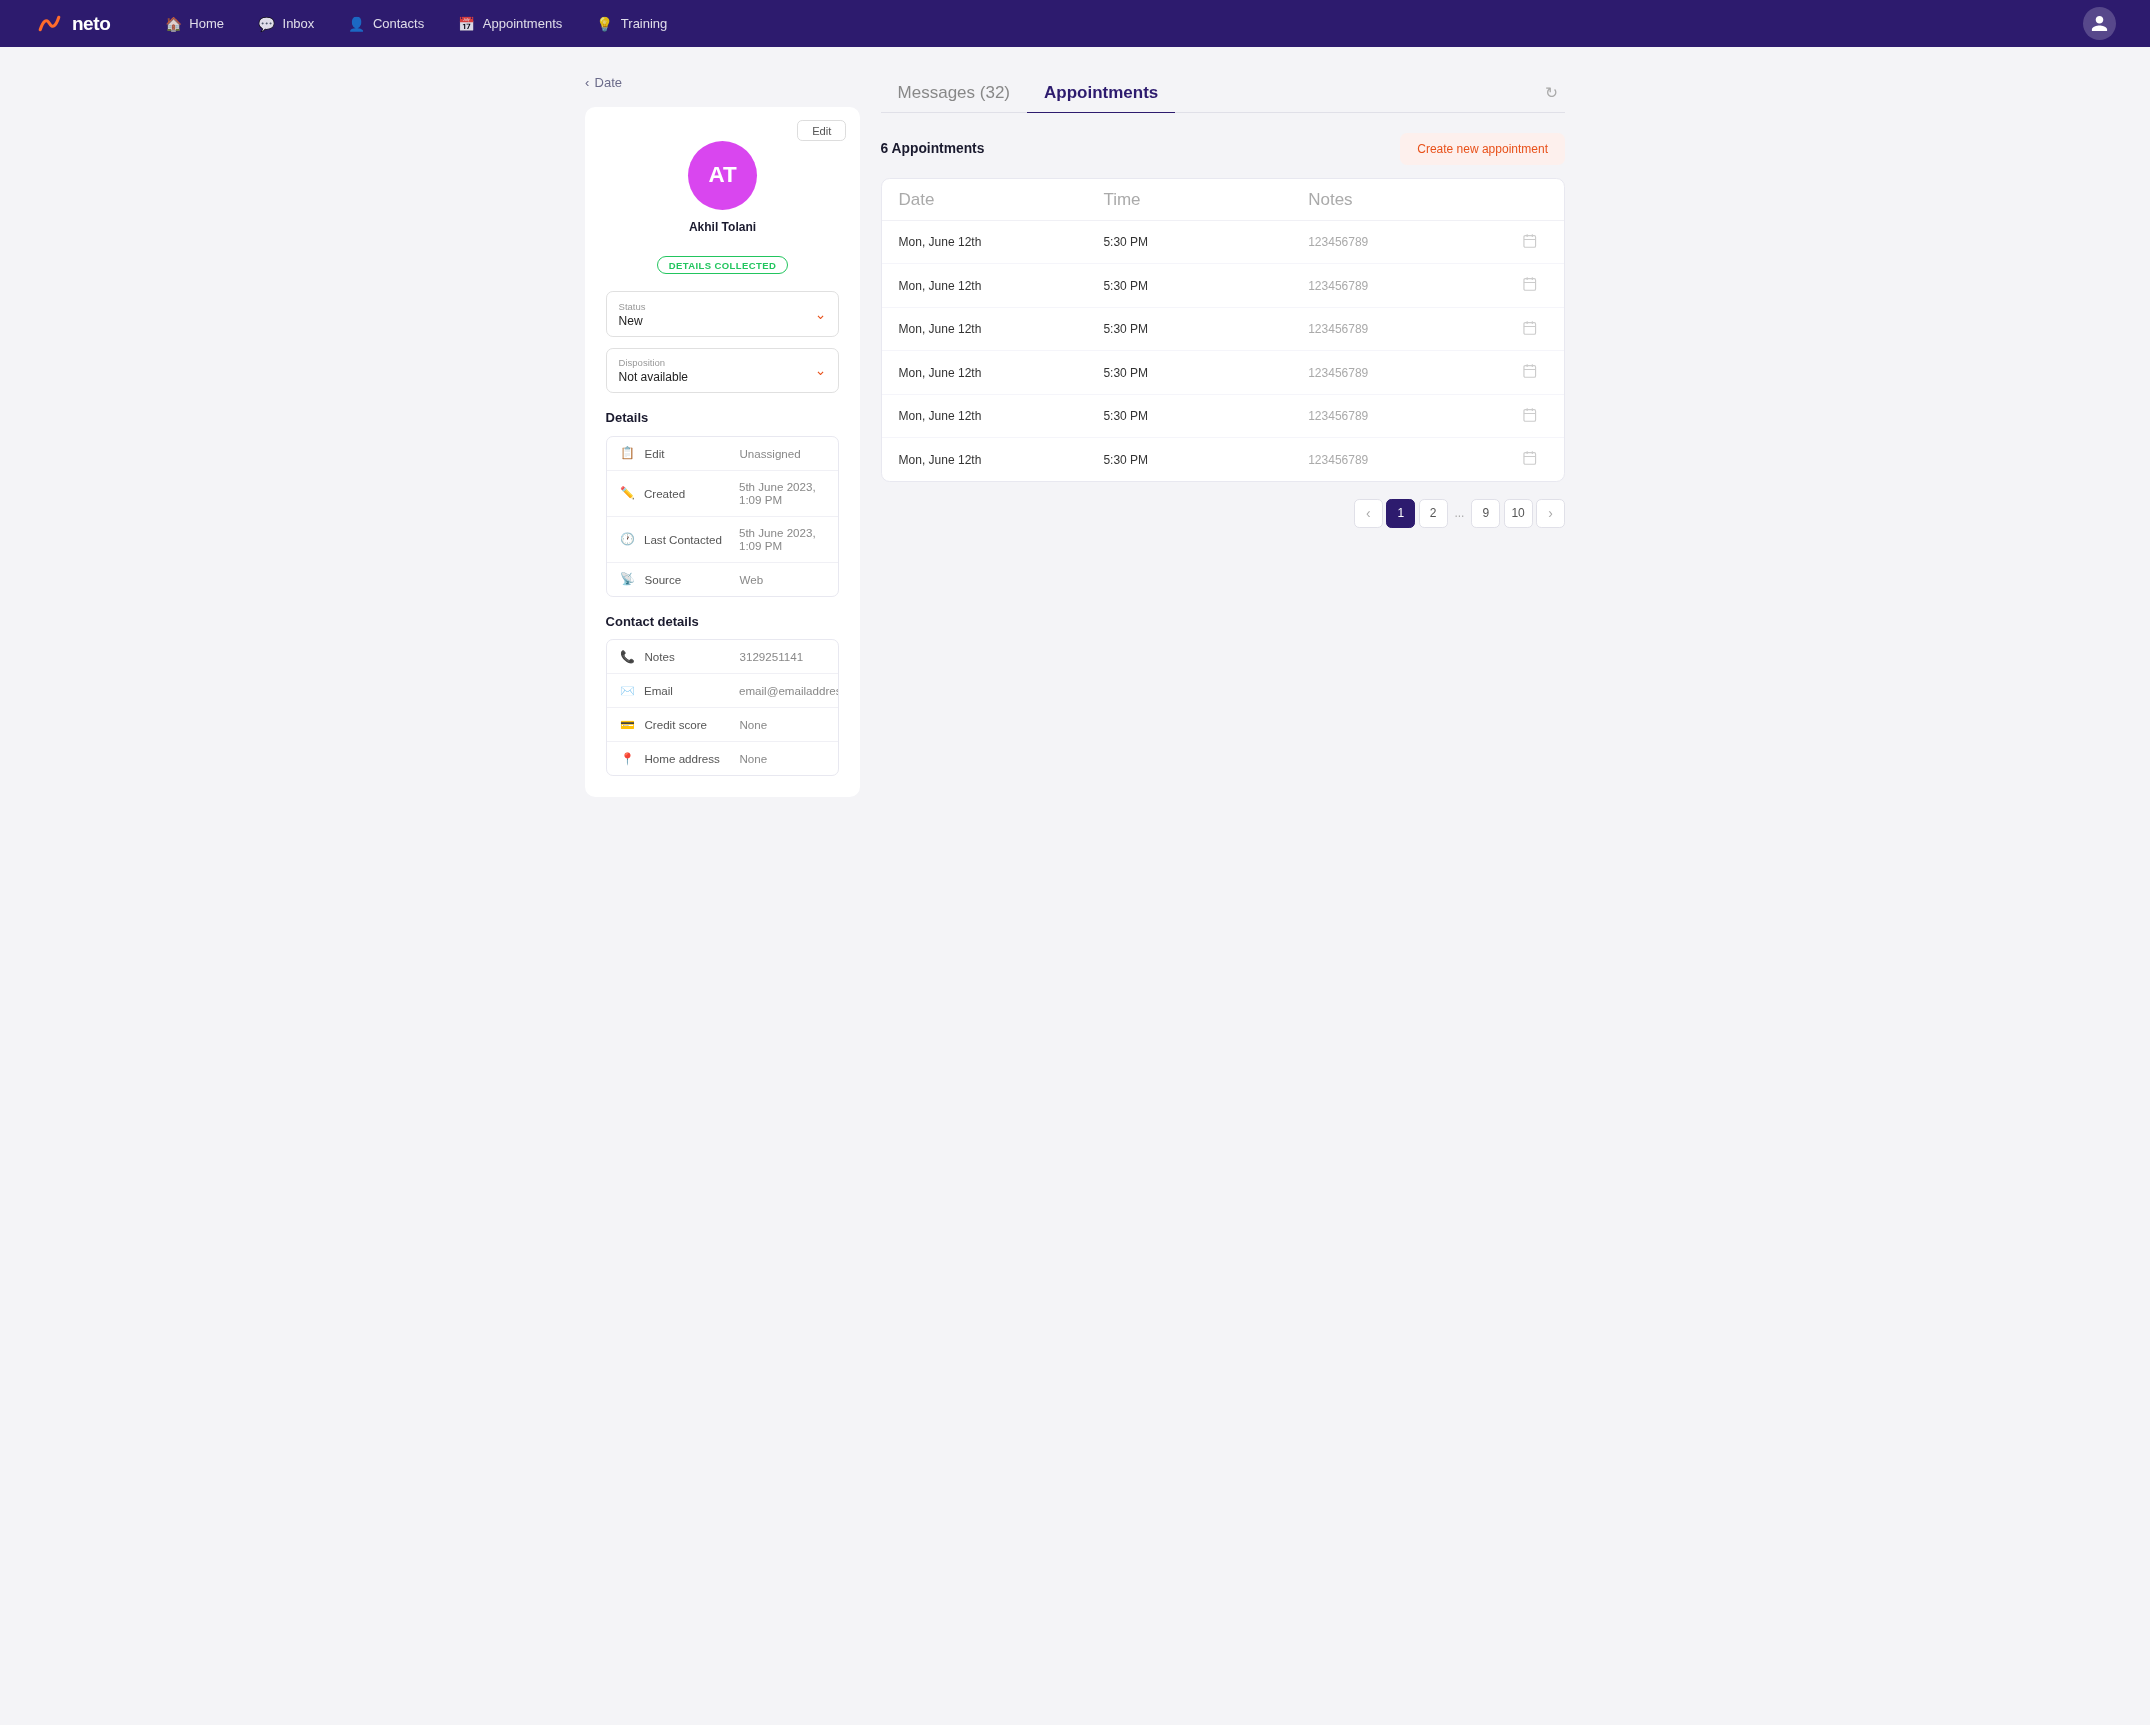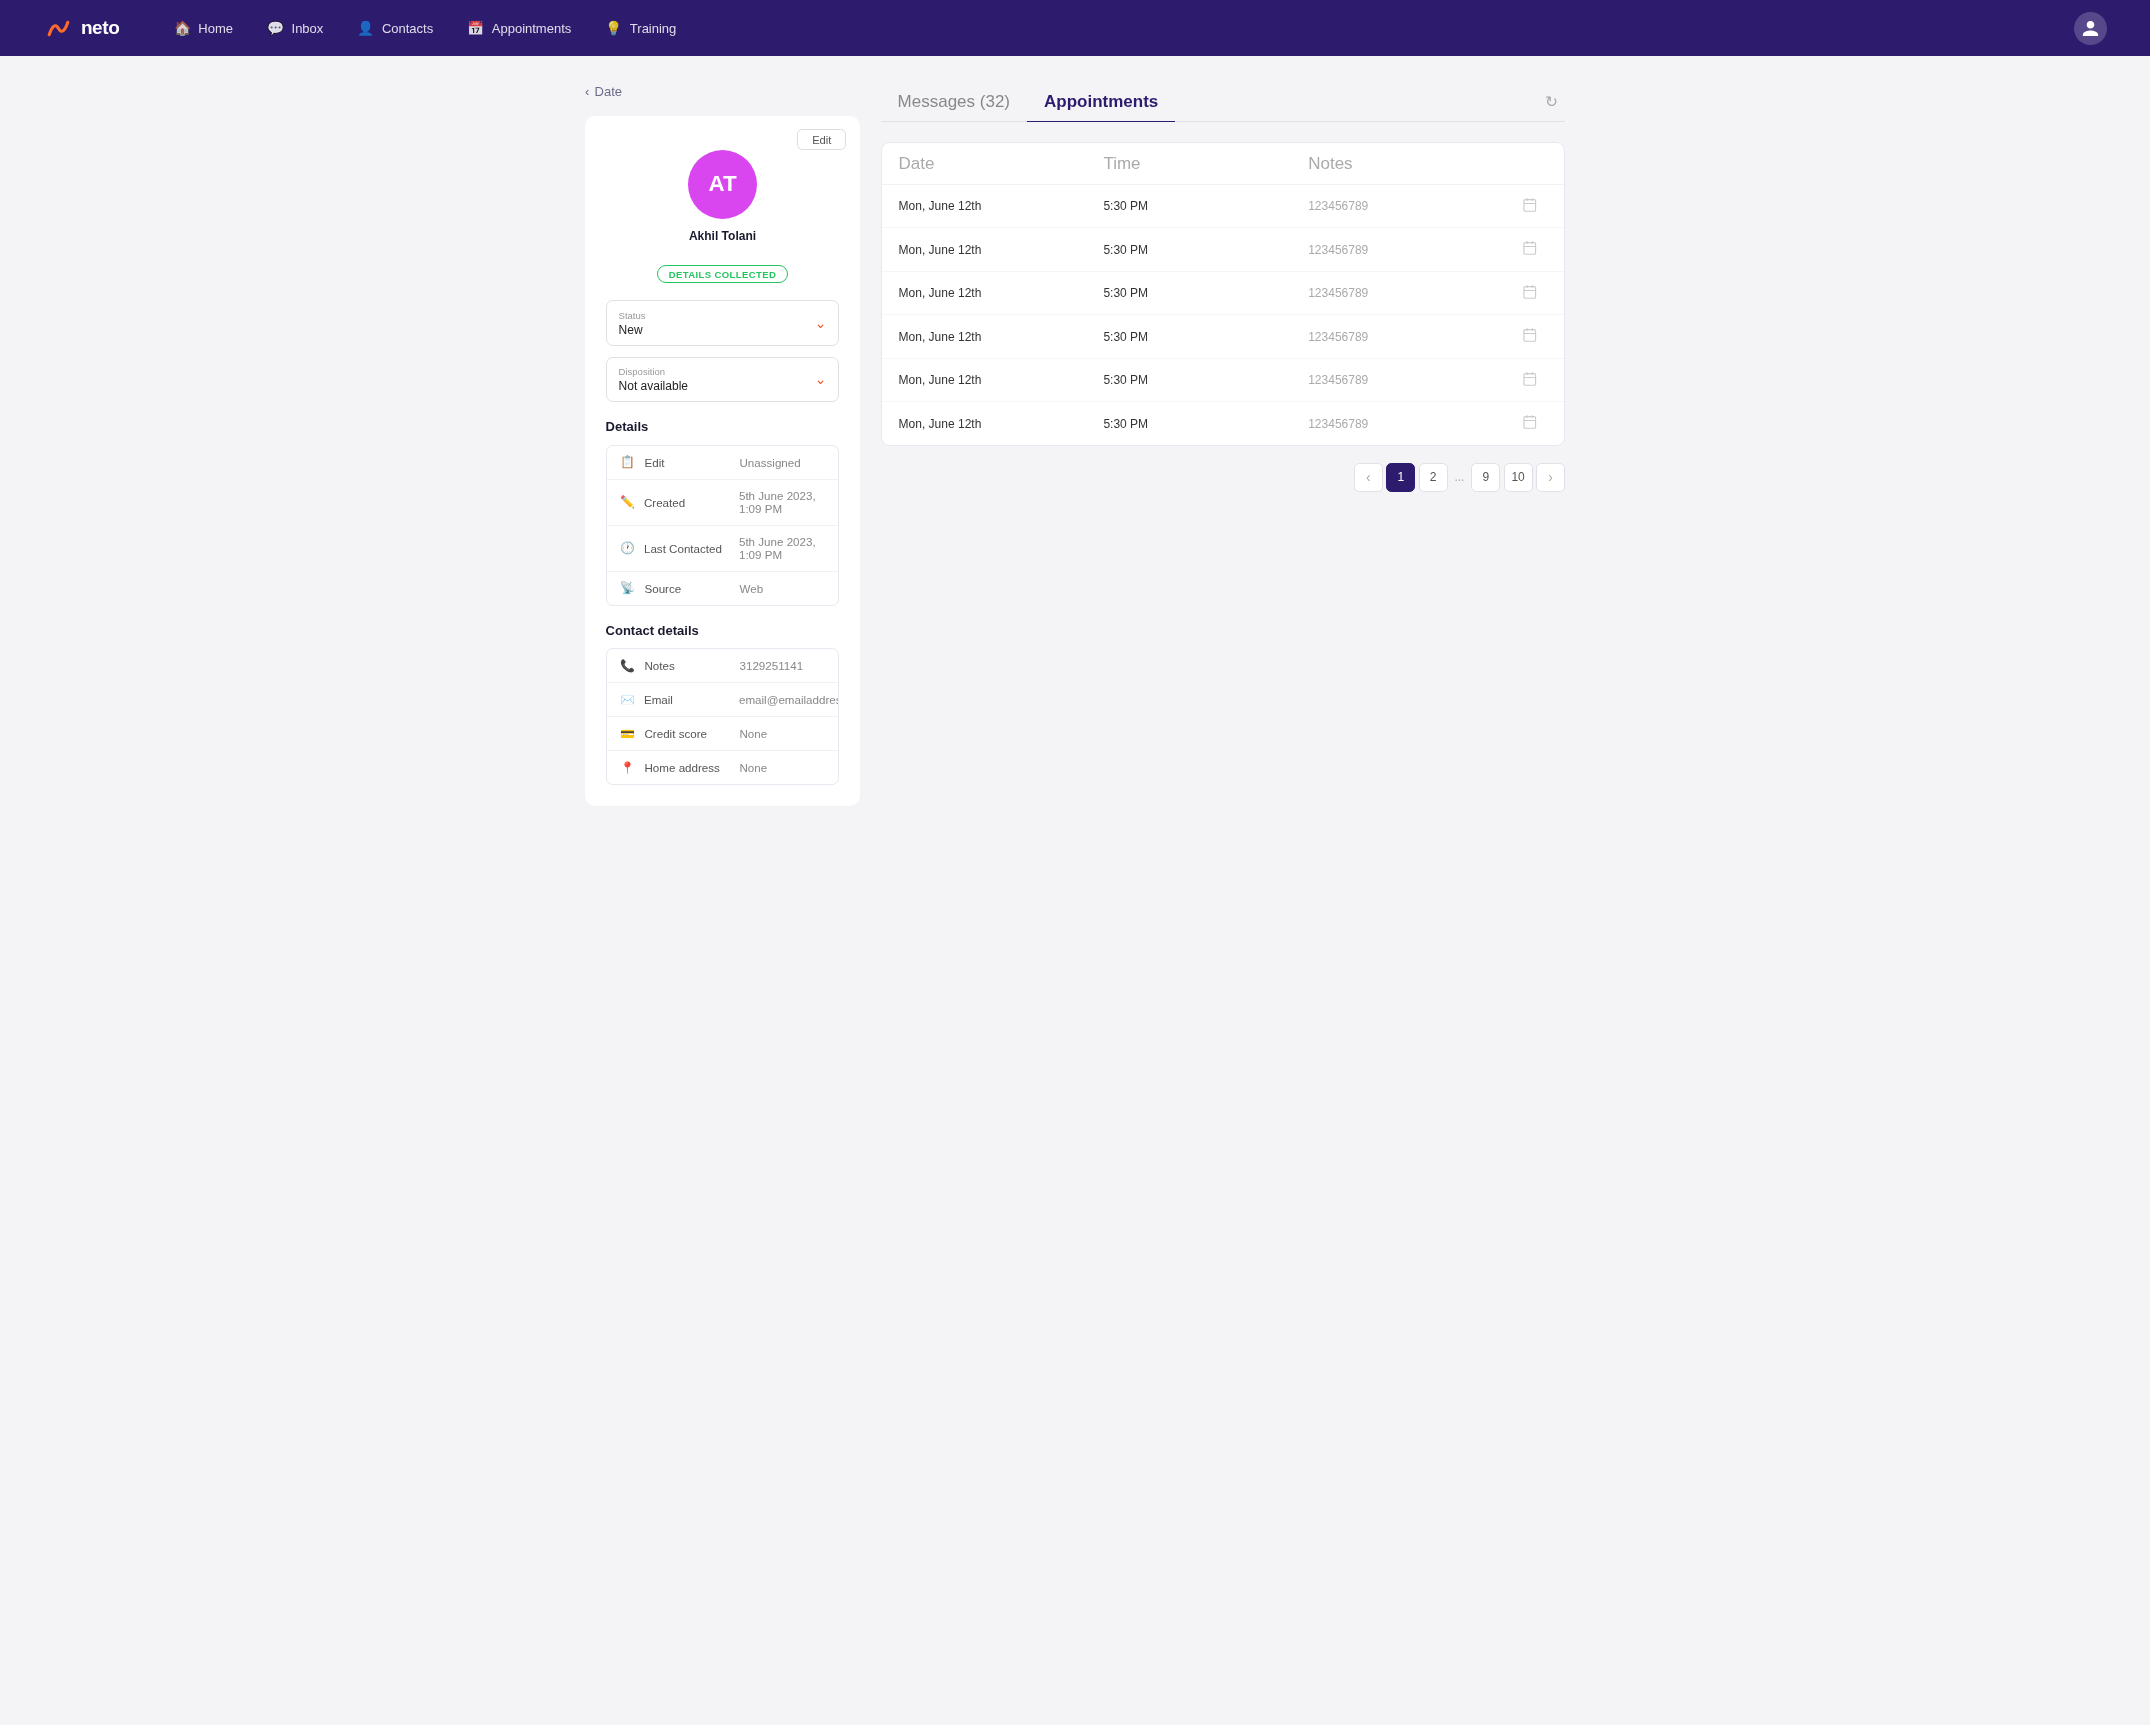--- a/index.html
+++ b/index.html
@@ -3,22 +3,22 @@
   <meta charset="utf-8">
   <style>
     * { box-sizing: border-box; margin: 0; padding: 0; }
     body { font-family: -apple-system, BlinkMacSystemFont, 'Segoe UI', sans-serif; background: #f4f4f7; min-height: 100vh; }
 
     
     .navbar {
       background: #2d1b6e;
       display: flex;
       align-items: center;
-      padding: 0 43px;
-      height: 56px;
+      padding: 0 34px;
+      height: 47px;
     }
     .nav-logo {
       display: flex;
       align-items: center;
       gap: 6.9px;
       margin-right: 41px;
     }
     .logo-icon {
       width: 31px;
       height: 31px;
@@ -437,20 +437,24 @@
     <div class="tabs-row">
       <div class="tab">
         <span>Messages (32)</span>
       </div>
       <div class="tab active">
         <span>Appointments</span>
       </div>
       <span class="tab-refresh">↻</span>
     </div>
 
+    <div class="appointments-header">
+      <span class="appt-count">6 Appointments</span>
+      <button class="create-appt-btn">Create new appointment</button>
+    </div>
 
     <div class="appt-table">
       <div class="table-header">
         <div class="table-header-cell">Date</div>
         <div class="table-header-cell">Time</div>
         <div class="table-header-cell">Notes</div>
         <div class="table-header-cell"></div>
       </div>
 
       <div class="table-row">

